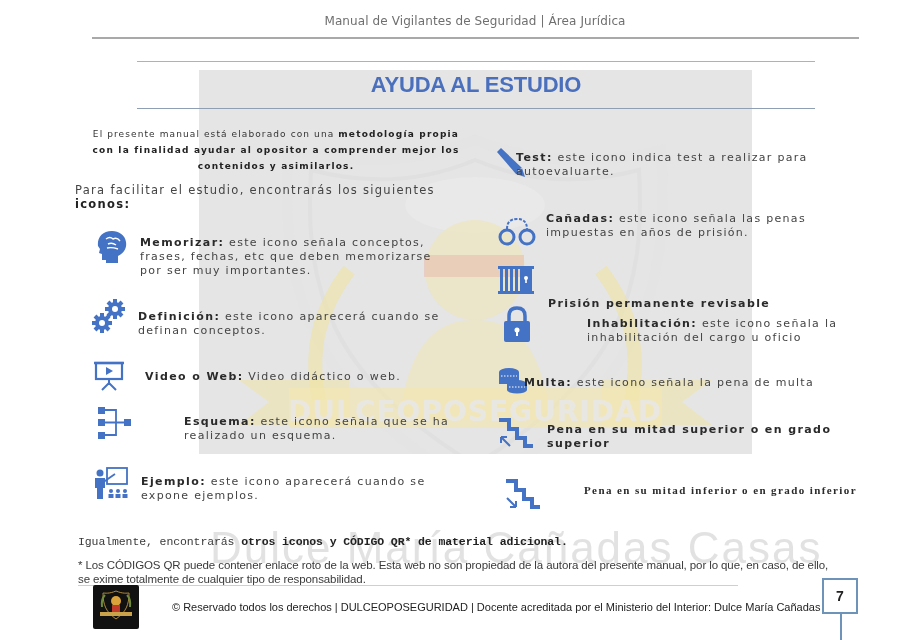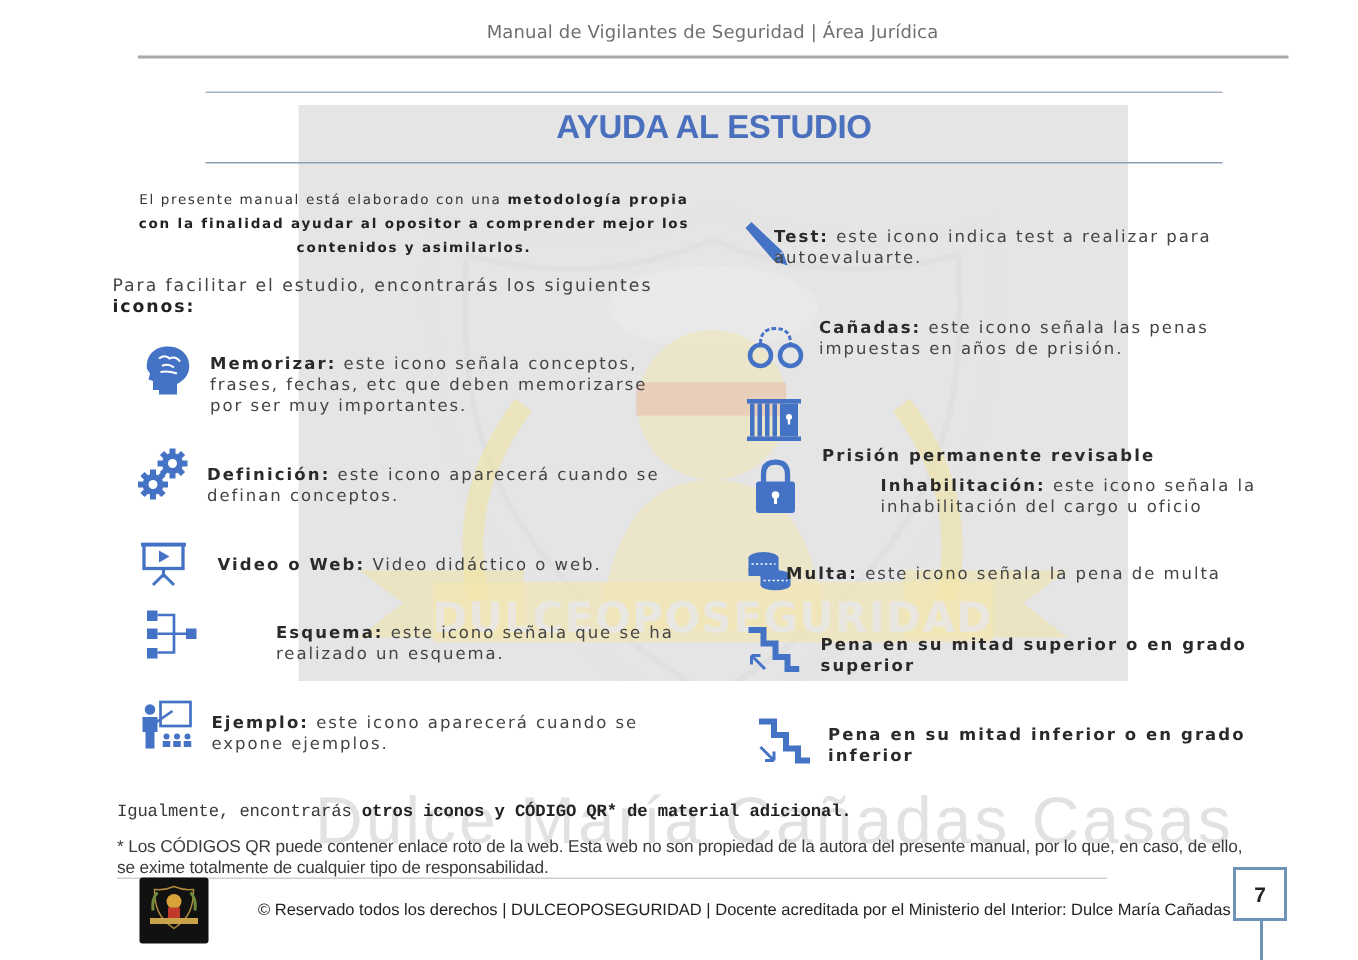--- a/index.html
+++ b/index.html
@@ -276,21 +276,21 @@
 <div class="abs item" style="left:547px;top:423px;width:300px;">
   <b>Pena en su mitad superior o en grado superior</b><span></span>
 </div>
 
 <div class="abs icon" style="left:504px;top:478px;width:36px;height:32px;">
   <svg viewBox="0 0 36 32">
       <path d="M2 3 L12 3 L12 12 L20 12 L20 21 L28 21 L28 29 L36 29" fill="none" stroke="#4472c4" stroke-width="4"></path>
       <path d="M3 20 L12 29 M12 29 L12 23 M12 29 L6 29" stroke="#4472c4" stroke-width="2" fill="none"></path>
     </svg>
 </div>
-<div class="abs item" style="left:552px;top:483px;width:300px;">
+<div class="abs item" style="left:584px;top:483px;width:300px;font-family:Liberation Serif, serif;">
   <b>Pena en su mitad inferior o en grado inferior</b><span></span>
 </div>
 
 <div class="abs watermark-name">Dulce María Cañadas Casas</div>
 <div class="abs footnote-a">
   <span>Igualmente, encontrarás </span><b>otros iconos y CÓDIGO QR* de material adicional.</b>
 </div>
 <div class="abs footnote-b">* Los CÓDIGOS QR puede contener enlace roto de la web. Esta web no son propiedad de la autora del presente manual, por lo que, en caso, de ello, se exime totalmente de cualquier tipo de responsabilidad.</div>
 <div class="abs footer-rule"></div>
 

